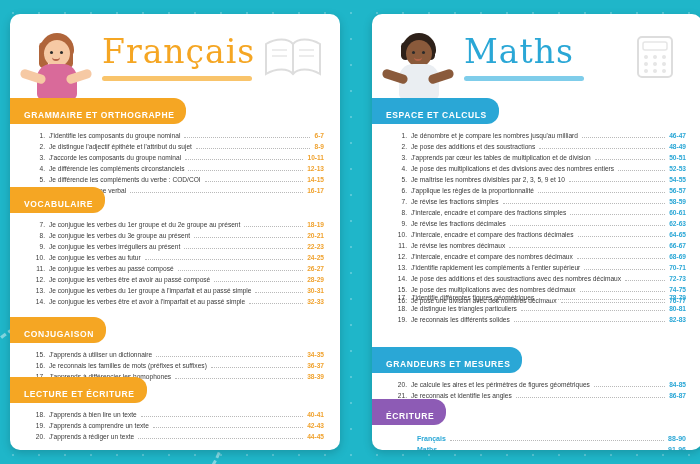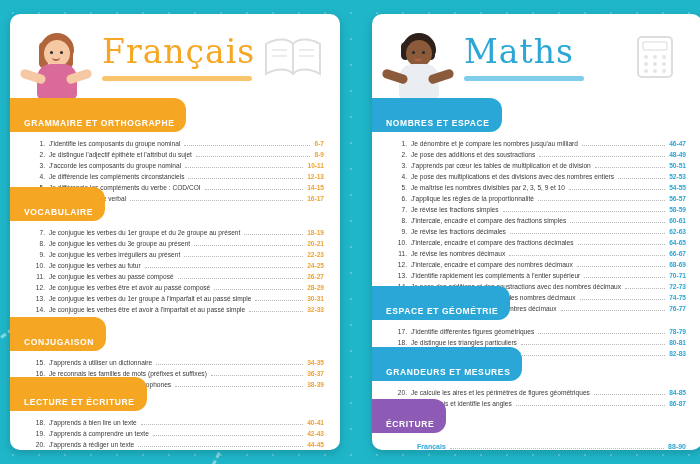--- a/index.html
+++ b/index.html
@@ -93,21 +93,21 @@
   .doodle { position: absolute; right: 16px; top: 18px; width: 62px; height: 50px; }
   .doodle svg { width: 100%; height: 100%; }
 
   .section { position: absolute; left: 0; width: 100%; }
   .sec-head {
     display: inline-block;
     color: #fff;
     font-size: 8.5px;
     font-weight: bold;
     letter-spacing: 0.6px;
-    padding: 20px 12px 4px 14px;
+    padding: 12px 12px 4px 14px;
     border-radius: 0 12px 12px 0;
     margin-left: 0;
   }
   .rows { margin: 6px 16px 0 20px; }
   .row {
     display: flex;
     align-items: baseline;
     font-size: 6.6px;
     line-height: 11px;
     color: #3a3a3a;
@@ -337,21 +337,21 @@
         <circle cx="22" cy="39" r="2" fill="#e6e6e6"></circle>
           <circle cx="31" cy="39" r="2" fill="#e6e6e6"></circle>
           <circle cx="40" cy="39" r="2" fill="#e6e6e6"></circle>
       </svg>
     </div>
 
     <div class="title ma">Maths</div>
     <div class="title-underline ma"></div>
 
     <div class="section" style="top:84px">
-      <div class="sec-head" style="background:#2aa7d6">NOMBRES ET ESPACE</div>
+      <div class="sec-head" style="background:#2aa7d6">ESPACE ET CALCULS</div>
       <div class="rows blue">
         <div class="row">
             <span class="num">1.</span>
             <span class="lbl">Je dénombre et je compare les nombres jusqu'au milliard</span>
             <span class="dots"></span>
             <span class="pg">46-47</span>
           </div>
         <div class="row">
             <span class="num">2.</span>
             <span class="lbl">Je pose des additions et des soustractions</span>
@@ -439,21 +439,20 @@
         <div class="row">
             <span class="num">16.</span>
             <span class="lbl">Je pose une division avec des nombres décimaux</span>
             <span class="dots"></span>
             <span class="pg">76-77</span>
           </div>
       </div>
     </div>
 
     <div class="section" style="top:272px">
-      <div class="sec-head" style="background:#2aa7d6">ESPACE ET GÉOMÉTRIE</div>
       <div class="rows blue">
         <div class="row">
             <span class="num">17.</span>
             <span class="lbl">J'identifie différentes figures géométriques</span>
             <span class="dots"></span>
             <span class="pg">78-79</span>
           </div>
         <div class="row">
             <span class="num">18.</span>
             <span class="lbl">Je distingue les triangles particuliers</span>

